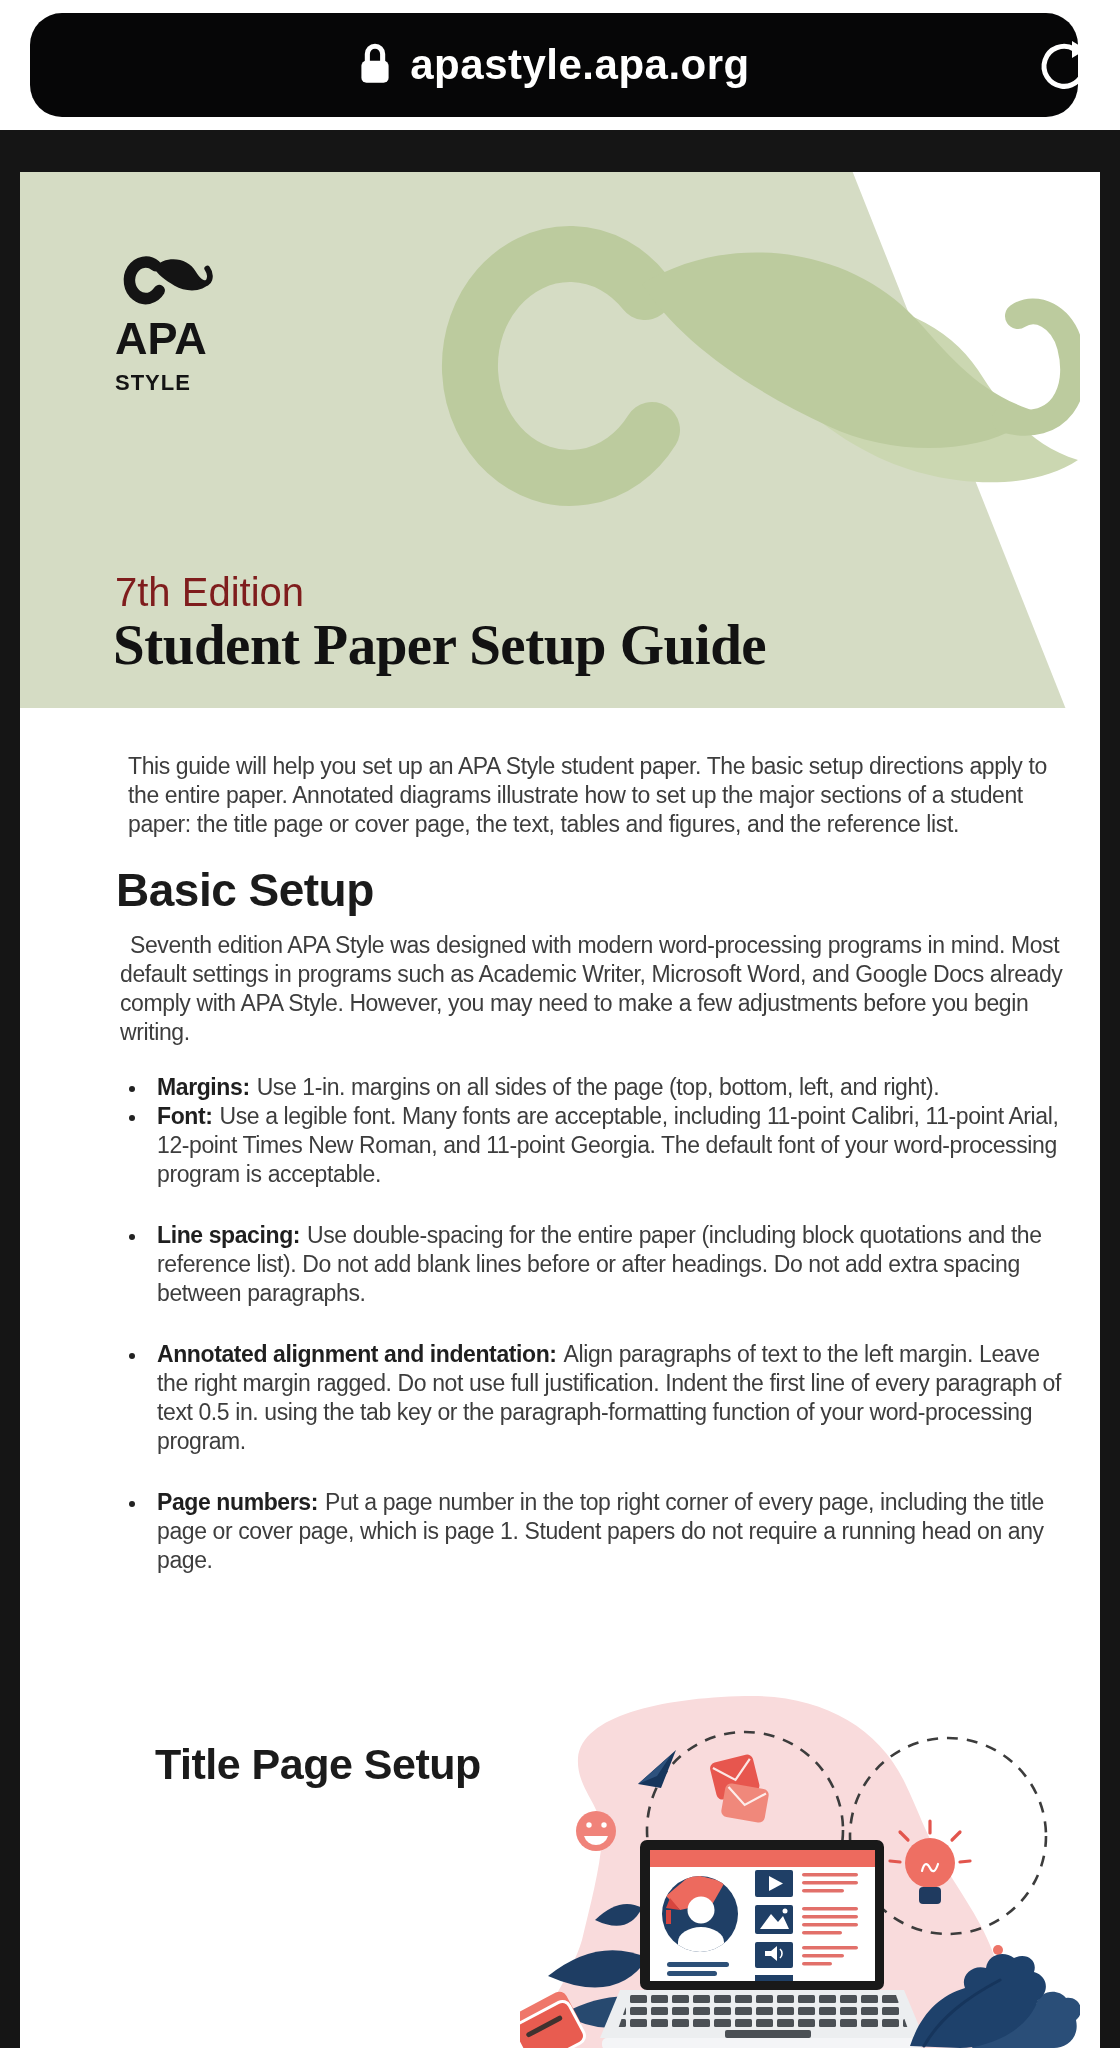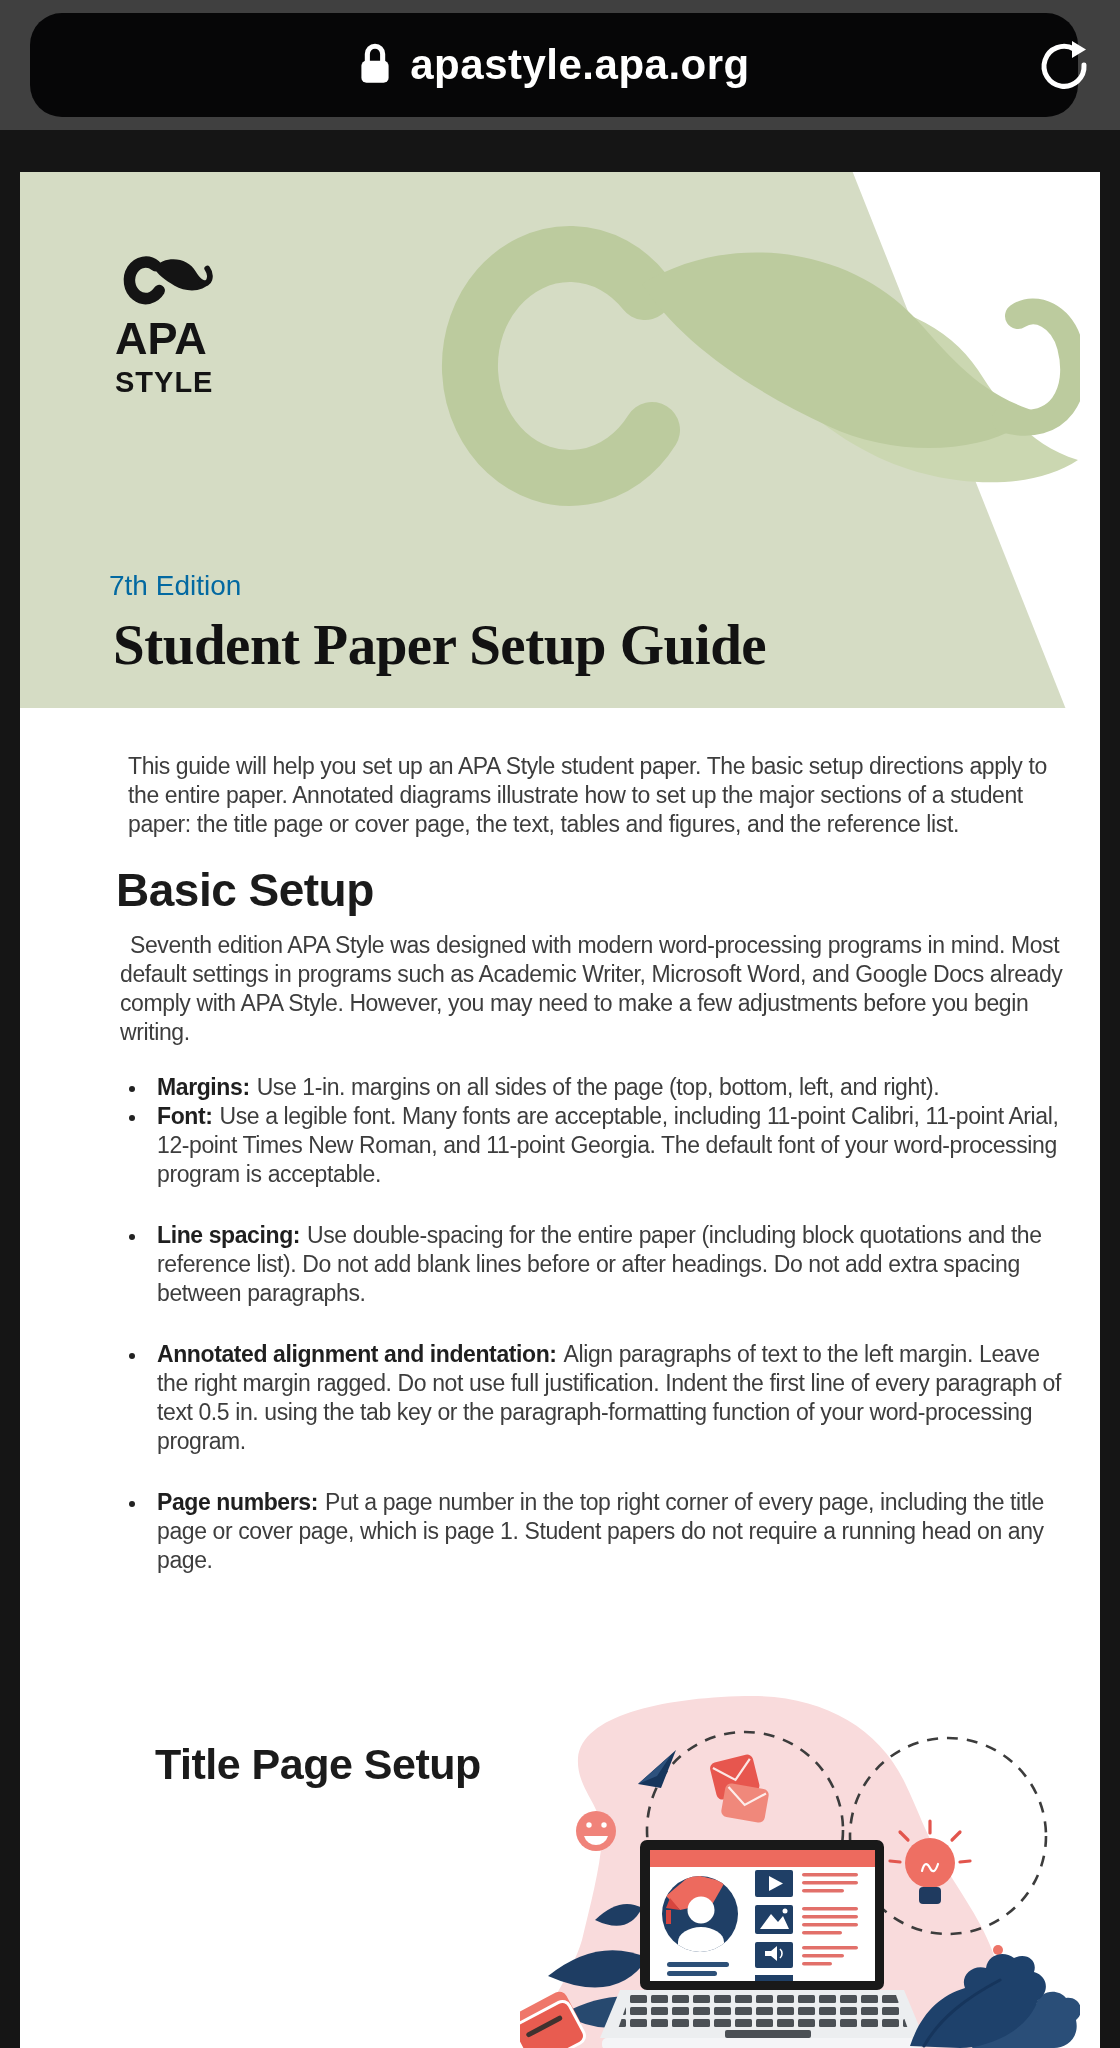--- a/index.html
+++ b/index.html
@@ -1,21 +1,21 @@
 <!DOCTYPE html>
 <html><head>
 <meta charset="utf-8">
 <style>
   html,body{margin:0;padding:0;}
   body{
     width:1120px;height:2048px;overflow:hidden;background:#151515;
     font-family:"Liberation Sans",sans-serif;position:relative;
   }
   
-  .chrome{position:absolute;top:0;left:0;width:1120px;height:130px;background:#404040;}
+  .chrome{position:absolute;top:0;left:0;width:1120px;height:130px;background:#ffffff;}
   .url-pill{
     position:absolute;left:30px;top:13px;width:1048px;height:104px;
     background:#060607;border-radius:32px;display:flex;align-items:center;justify-content:center;gap:18px;
   }
   .url-text{color:#ffffff;font-size:42px;font-weight:600;letter-spacing:.5px;}
   .lock{width:34px;height:48px;}
   .reload-btn{position:absolute;right:30px;top:50%;transform:translateY(-50%);width:52px;height:52px;display:flex;align-items:center;justify-content:center;}
   
   .page{position:absolute;left:20px;width:1080px;background:#ffffff;}
   .page1{top:172px;height:1709px;overflow:hidden;}
@@ -23,22 +23,22 @@
   
   .green-band{
     position:absolute;top:0;left:0;width:1080px;height:536px;background:#d5dcc4;
     -webkit-clip-path:polygon(0 0,77.1% 0,96.8% 100%,0 100%);
     clip-path:polygon(0 0,77.1% 0,96.8% 100%,0 100%);
   }
   .flourish{position:absolute;top:50px;left:410px;width:650px;height:300px;}
   .logo{position:absolute;top:80px;left:95px;color:#141414;line-height:1;}
   .logo-swash{width:96px;height:58px;display:block;margin-bottom:4px;margin-left:2px;}
   .logo-apa{font-size:45px;font-weight:800;letter-spacing:0px;line-height:50px;}
-  .logo-style{font-size:29px;font-weight:800;letter-spacing:1px;line-height:37px;text-align:center;}
-  .edition{position:absolute;left:89px;top:398px;font-size:28px;font-weight:400;color:#0369a1;}
+  .logo-style{font-size:22px;font-weight:800;letter-spacing:1px;line-height:37px;}
+  .edition{position:absolute;left:95px;top:398px;font-size:40px;font-weight:400;color:#7f1d1d;}
   .doc-title{
     position:absolute;left:93px;top:440px;font-family:"Liberation Serif",serif;
     font-size:57px;font-weight:700;color:#121212;letter-spacing:-.5px;white-space:nowrap;text-align:center;
   }
   
   .content{position:relative;margin-top:536px;padding:36px 35px 0 100px;color:#3d3d3d;}
   .intro{font-size:23px;line-height:29px;letter-spacing:-.4px;margin:8px;max-width:945px;}
   .h1{font-size:46px;font-weight:700;color:#1b1b1b;margin:26px 0 0 -4px;line-height:50px;letter-spacing:-.5px;}
   .para{font-size:23px;line-height:29px;letter-spacing:-.4px;margin:16px 0 12px 0;max-width:945px;text-indent:10px;}
   ul.bullets{margin:26px 0 0 0;padding:0 0 0 28px;max-width:915px;}

